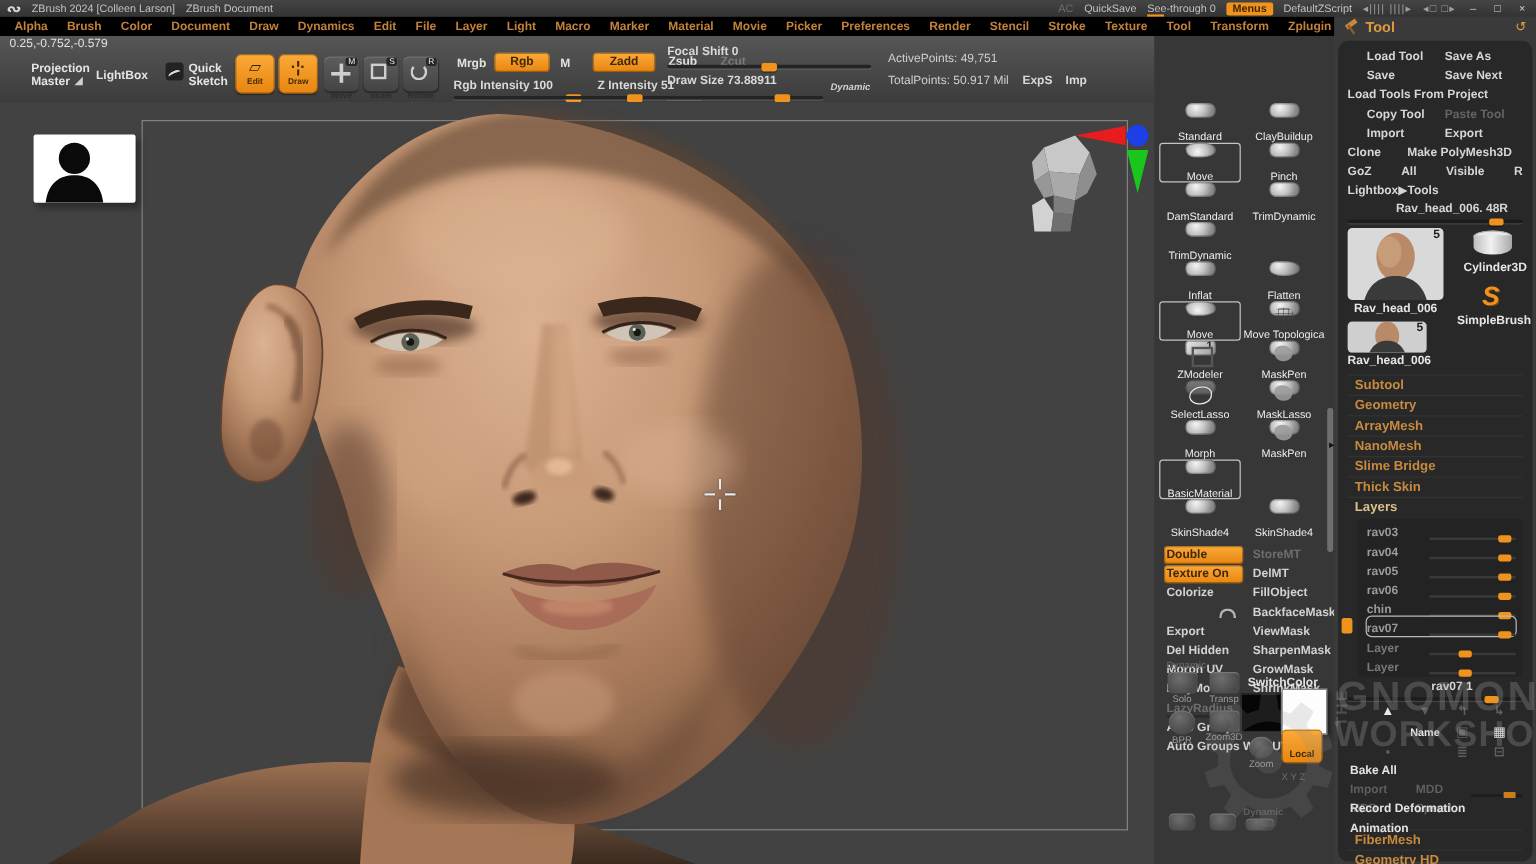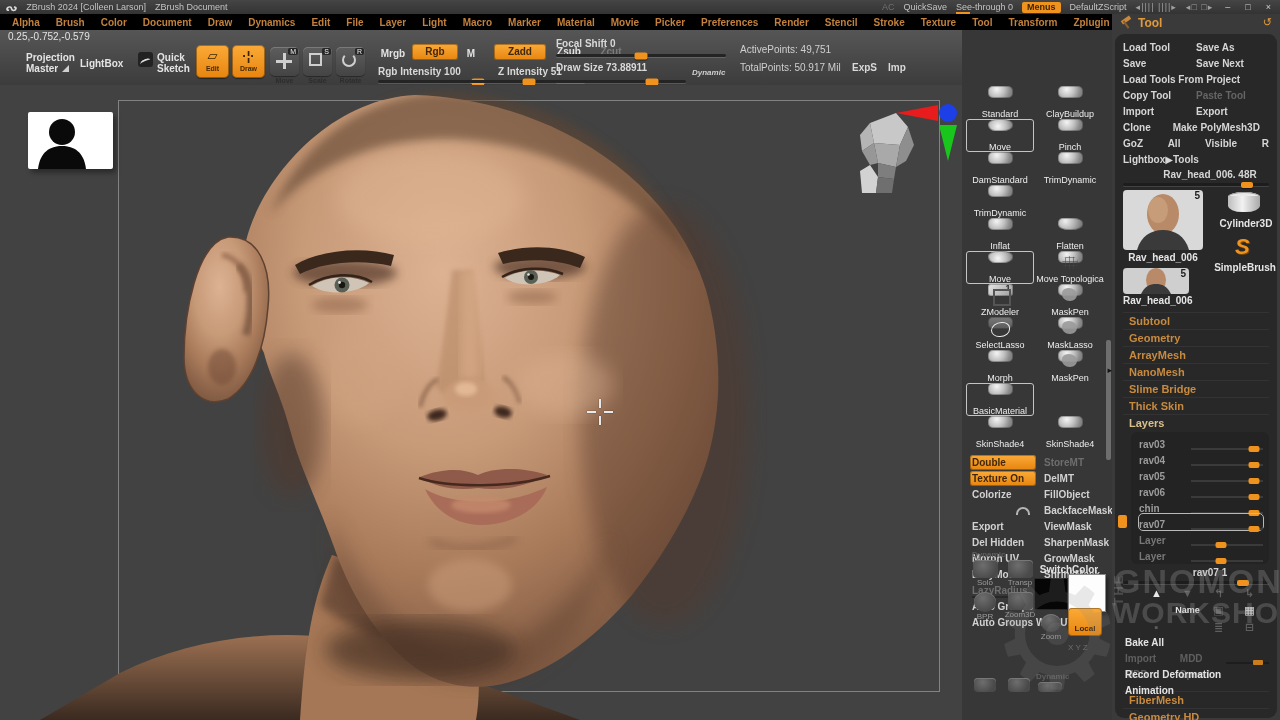--- a/index.html
+++ b/index.html
@@ -97,21 +97,21 @@
   
   #toolcol{position:absolute;left:1112px;top:14px;width:168px;height:706px;background:#3a3a3a;overflow:hidden;}
   #tool-header{position:absolute;left:0;top:0;width:100%;height:18px;}
   #tool-header .ttl{position:absolute;left:26px;top:2px;color:#e09a3e;font-size:12px;font-weight:bold;}
   #tool-header .hammer{position:absolute;left:8px;top:3px;width:12px;height:12px;}
   #tool-header .hammer::before{content:"";position:absolute;left:1px;top:1px;width:10px;height:4px;background:#c8893c;transform:rotate(-35deg);}
   #tool-header .hammer::after{content:"";position:absolute;left:5px;top:3px;width:2px;height:9px;background:#8a5f2a;transform:rotate(-35deg);}
   #tool-header .reload{position:absolute;right:8px;top:2px;color:#e09a3e;font-size:11px;}
   .tpanel{position:absolute;left:3px;top:20px;width:162px;height:684px;background:#282828;border-radius:9px;box-sizing:border-box;padding:6px 8px;font-size:10px;color:#d6d6d6;font-weight:bold;}
   .trow{display:flex;height:16px;line-height:16px;}
-  .trow .c1{width:50%;}
+  .trow .c1{width:50%;margin-left:16px;}
   .trow .c2{width:50%;}
   .trow .dis{color:#656565;}
   .trow4{display:flex;height:16px;line-height:16px;justify-content:space-between;}
   .tslide-label{display:flex;justify-content:center;height:13px;line-height:13px;padding-left:28px;}
   .ttrack{position:relative;height:3px;background:#1d1d1d;border-radius:2px;box-shadow:0 1px 0 rgba(255,255,255,.12);margin-top:2px;}
   .ttrack .handle{height:6px;width:12px;}
   
   .thumbs{position:relative;height:122px;margin-top:4px;}
   .thumb{position:absolute;background:#d7d7d7;border-radius:4px;overflow:hidden;box-shadow:inset 0 0 0 1px #1c1c1c;}
   .thumb .b5{position:absolute;top:0;right:3px;color:#1d1d1d;font-size:10px;font-weight:bold;}

